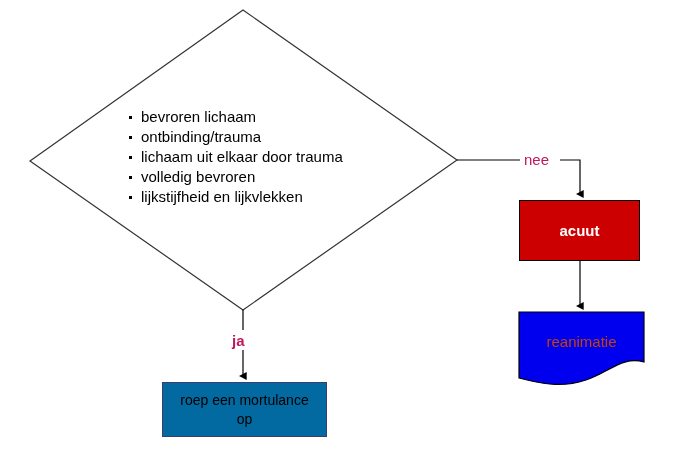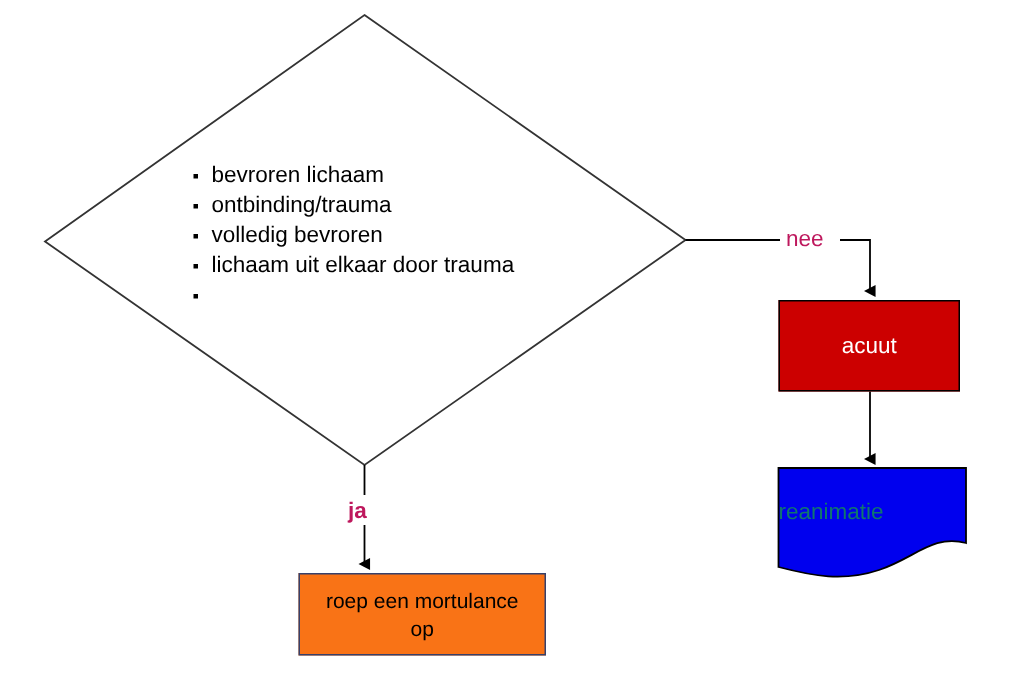--- a/index.html
+++ b/index.html
@@ -81,43 +81,44 @@
   }
   #node-acuut {
     left: 519px;
     top: 200px;
     width: 121px;
     height: 61px;
     background: #cc0000;
     border: 1px solid #000000;
     color: #ffffff;
     font-size: 15px;
+    font-weight: bold;
   }
   #node-mortulance {
     left: 162px;
     top: 382px;
     width: 165px;
     height: 55px;
-    background: #f97316;
+    background: #0369a1;
     border: 1px solid #36406b;
     color: #000000;
     font-size: 14px;
     line-height: 19px;
     padding: 0 8px;
-    margin-left: 37px;
   }
   #node-reanimatie-label {
     left: 519px;
     top: 330px;
     width: 125px;
     height: 22px;
-    color: #0f766e;
+    color: #c2410c;
     font-size: 15px;
     display: flex;
     align-items: center;
+    justify-content: center;
   }
 </style>
 </head>
 <body>
 
 <div id="canvas">
 
   <svg id="flow-svg" viewBox="0 0 683 465" xmlns="http://www.w3.org/2000/svg">
     <defs>
       <marker id="arrowhead" markerWidth="9" markerHeight="9" refX="4.5" refY="4.2" orient="auto" markerUnits="userSpaceOnUse">
@@ -144,28 +145,29 @@
     <li>
       <span class="bullet"></span>
       <span>bevroren lichaam</span>
     </li>
     <li>
       <span class="bullet"></span>
       <span>ontbinding/trauma</span>
     </li>
     <li>
       <span class="bullet"></span>
+      <span>lichaam uit elkaar door trauma</span>
+    </li>
+    <li>
+      <span class="bullet"></span>
       <span>volledig bevroren</span>
     </li>
     <li>
       <span class="bullet"></span>
-      <span>lichaam uit elkaar door trauma</span>
-    </li>
-    <li>
-      <span class="bullet"></span>
+      <span>lijkstijfheid en lijkvlekken</span>
     </li>
   </ul>
 
   <div class="overlay-text edge-label" id="label-nee">nee</div>
   <div class="overlay-text edge-label" id="label-ja">ja</div>
 
   <div class="node-box" id="node-acuut">
     <span>acuut</span>
   </div>
 

